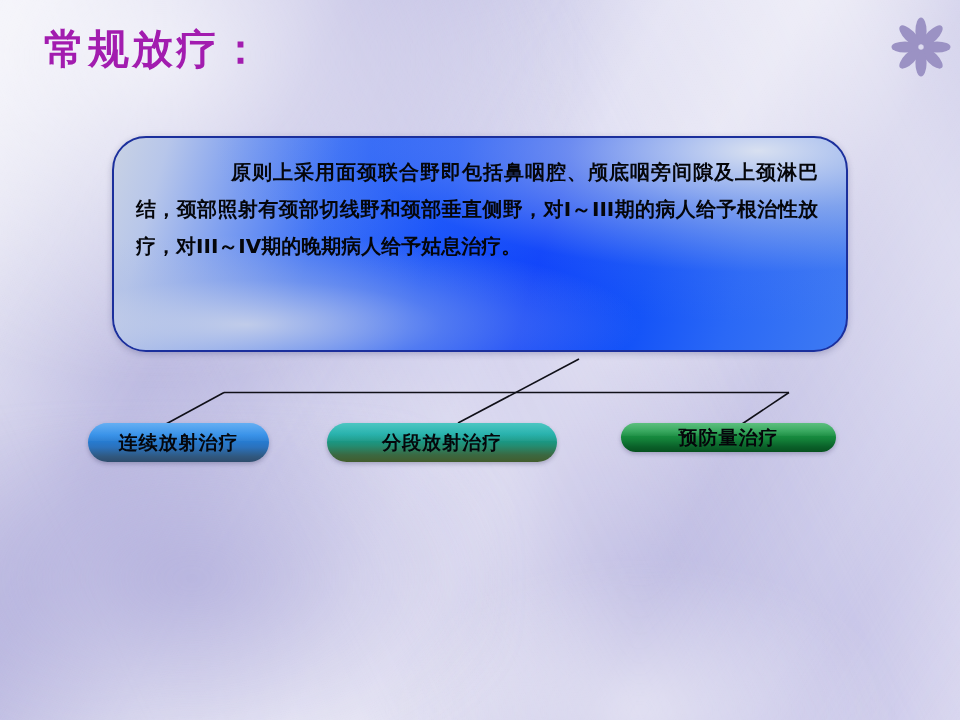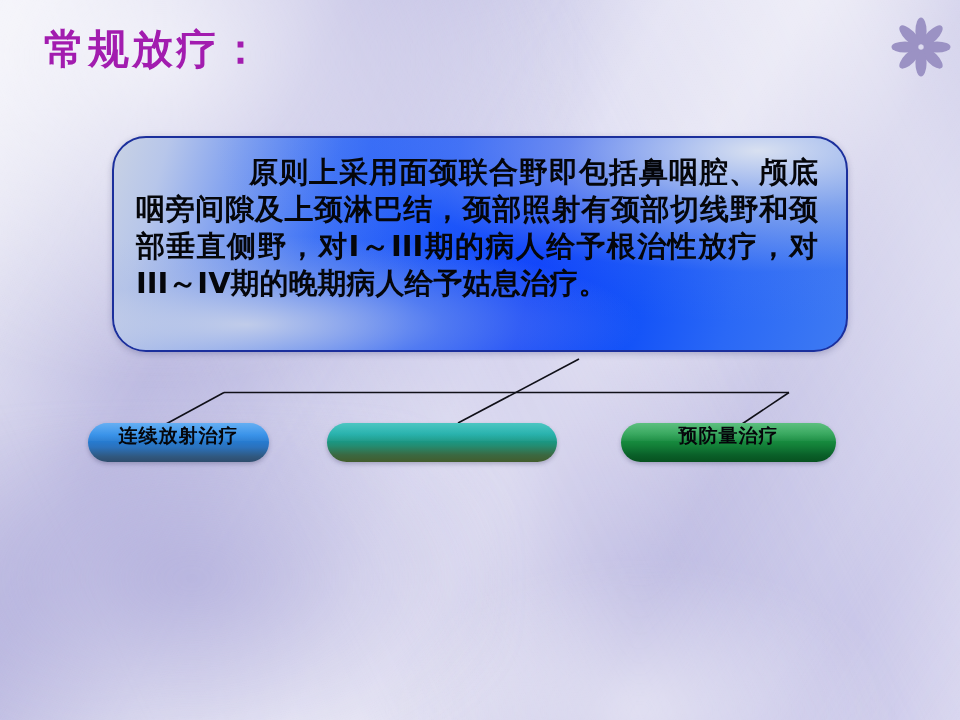--- a/index.html
+++ b/index.html
@@ -155,21 +155,21 @@
       rgba(210,216,232,0.85) 0%,
       rgba(175,190,228,0.40) 30%,
       rgba(120,160,240,0.0) 60%);
     pointer-events: none;
   }
   #callout-text {
     position: relative;
     margin: 0;
     padding: 16px 28px 0 22px;
     font-family: "DejaVu Sans", "Liberation Sans", sans-serif;
-    font-size: 29px;
+    font-size: 20px;
     font-weight: 700;
     line-height: 37px;
     color: #05060a;
     text-align: justify;
     text-justify: inter-character;
     letter-spacing: 0px;
   }
   #callout-text .indent { display: inline-block; width: 52px; }
 
   
@@ -179,21 +179,21 @@
     width: 960px; height: 720px;
     pointer-events: none;
   }
 
   
   .pill {
     position: absolute;
     border-radius: 26px;
     box-sizing: border-box;
     display: flex;
-    align-items: flex-start;
+    align-items: center;
     justify-content: center;
     box-shadow: 0 2px 4px rgba(40,40,80,0.28);
     overflow: hidden;
   }
   .pill .label {
     font-family: "DejaVu Serif", "Liberation Serif", serif;
     font-weight: 700;
     font-size: 19px;
     letter-spacing: 1px;
     color: #05060a;
@@ -223,21 +223,21 @@
   #pill-2 {
     left: 327px; top: 423px; width: 230px; height: 39px;
     background: linear-gradient(180deg,
       #0eb2ad 0%,
       #0ba8a2 28%,
       #238d72 58%,
       #3b6841 82%,
       #425c2d 100%);
   }
   #pill-3 {
-    left: 621px; top: 423px; width: 215px; height: 39px;
+    left: 621px; top: 423px; width: 215px; height: 29px;
     background: linear-gradient(180deg,
       #24a952 0%,
       #1d9c49 28%,
       #138038 58%,
       #0a6029 82%,
       #07511f 100%);
   }
 </style>
 </head>
 <body>
@@ -300,20 +300,21 @@
     <line x1="789" y1="392.5" x2="742" y2="424" stroke="#101018" stroke-width="1.6"></line>
   </svg>
 
   <div class="pill" id="pill-1">
     <div class="gloss"></div>
     <span class="label">连续放射治疗</span>
   </div>
 
   <div class="pill" id="pill-2">
     <div class="gloss"></div>
+    <span class="label">分段放射治疗</span>
   </div>
 
   <div class="pill" id="pill-3">
     <div class="gloss"></div>
     <span class="label">预防量治疗</span>
   </div>
 
 </div>
 
 </body></html>

